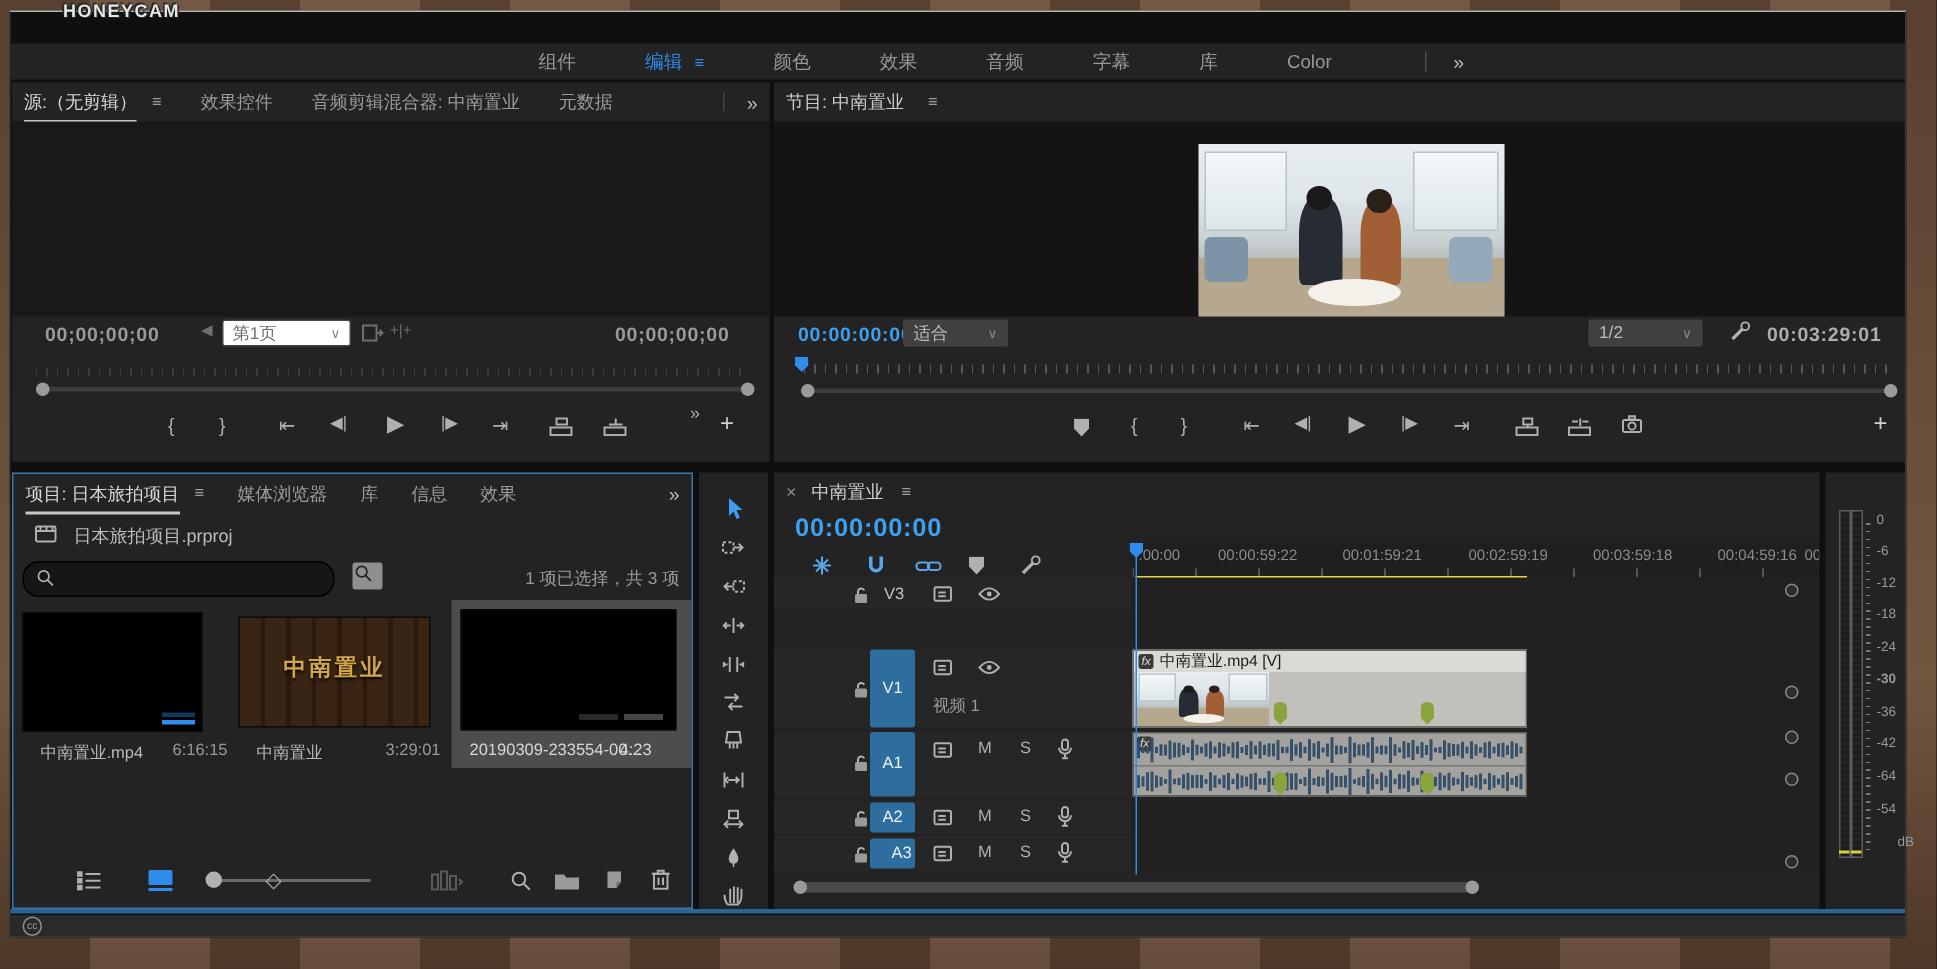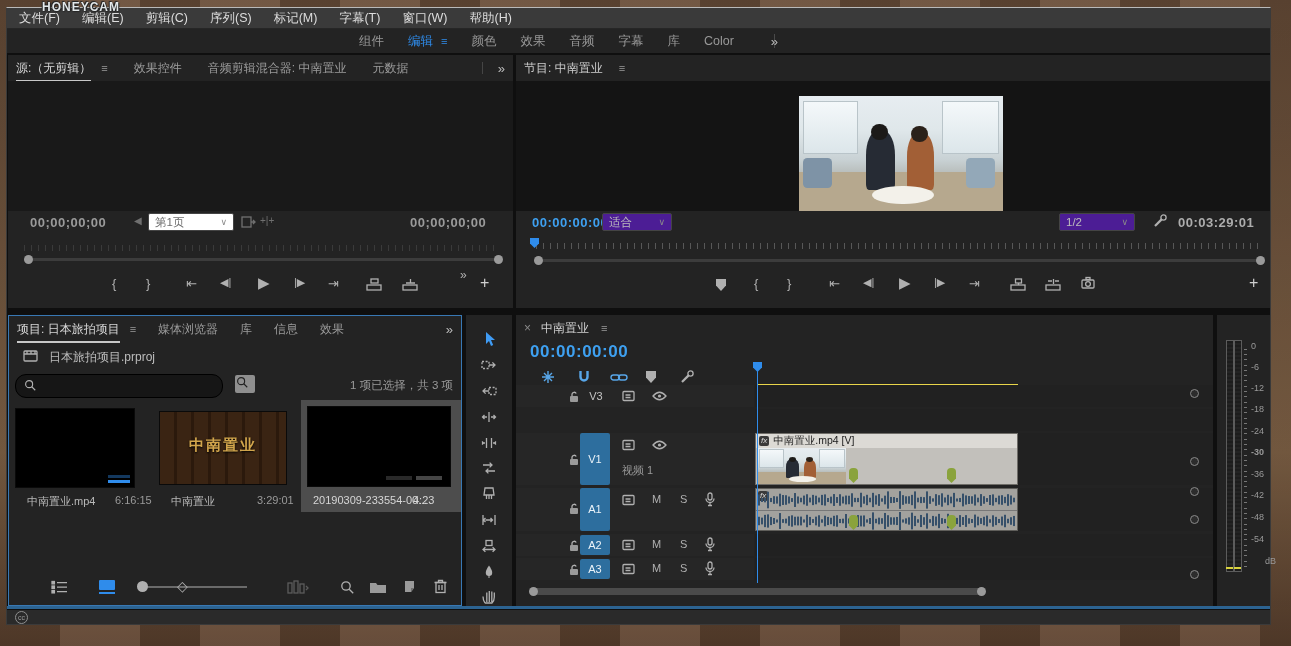--- a/index.html
+++ b/index.html
@@ -8,39 +8,39 @@
        background:linear-gradient(180deg,#6b4f3a 0%,#7d5f45 40%,#8a6a4c 70%,#5e4330 100%);}
   .abs{position:absolute;}
   .desk-tex{position:absolute;inset:0;background:repeating-linear-gradient(90deg,rgba(0,0,0,.18) 0 60px,rgba(255,255,255,.05) 60px 140px);}
   #win{position:absolute;left:6px;top:7px;width:1265px;height:618px;background:#0f0f0f;
        border:1px solid #3a3a3a;border-top:1px solid #b9b9b9;box-sizing:border-box;}
   .menubar{position:absolute;left:7px;top:8px;width:1263px;height:21px;background:#3a3a3a;
        display:flex;align-items:center;gap:22px;padding-left:12px;box-sizing:border-box;
        color:#ddd;font-size:12.5px;border-bottom:1px solid #262626;}
   .menubar span{cursor:default;}
   .wsbar{position:absolute;left:7px;top:29px;width:1263px;height:24px;background:#232323;
-       display:flex;align-items:center;gap:24px;padding-left:352px;box-sizing:border-box;
+       display:flex;align-items:center;gap:46px;padding-left:352px;box-sizing:border-box;
        color:#989898;font-size:12.5px;}
   .wsbar .active{color:#2f8ceb;}
   .ws-ham{color:#2f8ceb;margin-left:8px;font-size:11px;}
   .ws-sep{width:1px;height:14px;background:#4a4a4a;margin-left:16px;}
   .ws-more{color:#bbb;font-size:13px;margin-left:-28px;}
   .watermark{position:absolute;left:2px;top:0;font-size:12px;font-weight:bold;letter-spacing:1px;
        color:#e3e8ea;text-shadow:0 0 2px #000,1px 1px 0 #333,-1px -1px 0 #333;z-index:50;margin-left:40px;}
   .panel{position:absolute;background:#232323;}
   .tabrow{position:absolute;left:0;top:0;right:0;height:26px;display:flex;align-items:center;
        gap:26px;padding-left:8px;font-size:12px;color:#9b9b9b;box-sizing:border-box;}
   .tab-active{color:#d8d8d8;border-bottom:2px solid #c8c8c8;padding-bottom:3px;margin-bottom:-5px;}
   .tab-ham{color:#9b9b9b;font-size:11px;margin-left:-16px;}
   .tab-more{position:absolute;right:8px;top:6px;color:#bbb;font-size:13px;}
   .tab-sep{position:absolute;right:30px;top:7px;width:1px;height:12px;background:#454545;}
   .viewer{position:absolute;background:#191919;}
   .tc{font-size:13px;letter-spacing:.5px;font-weight:bold;}
   .tc-blue{color:#3ea0f0;} .tc-gray{color:#9a9a9a;}
-  .dd{position:absolute;height:18px;background:#4c1d95;border:1px solid #444;border-radius:2px;
+  .dd{position:absolute;height:18px;background:#404040;border:1px solid #444;border-radius:2px;
       color:#bdbdbd;font-size:11.5px;display:flex;align-items:center;justify-content:space-between;
       padding:0 6px;box-sizing:border-box;}
   .dd .car{color:#8a8a8a;font-size:9px;margin-left:8px;}
   .minruler{position:absolute;height:6px;background:repeating-linear-gradient(90deg,#575757 0 1px,transparent 1px 7px);}
   .zoombar{position:absolute;height:3px;background:#3c3c3c;border-radius:2px;}
   .knob{position:absolute;width:9px;height:9px;border-radius:50%;background:#9a9a9a;}
   .ico{color:#b0b0b0;font-size:13px;line-height:1;cursor:default;}
   .ico-dim{color:#6f6f6f;}
   svg.gico{stroke:#b0b0b0;fill:none;stroke-width:1.3;}
   svg.blueico{stroke:#58a6e8;fill:none;stroke-width:1.4;}
@@ -94,30 +94,20 @@
       color:#9a9a9a;font-size:7px;text-align:center;line-height:11px;}
   .tool{position:absolute;left:0;width:46px;height:24px;display:flex;align-items:center;justify-content:center;}
 </style>
 </head>
 <body>
 
 <div id="app">
   <div class="desk-tex"></div>
   <div id="win"></div>
 
-  <div class="menubar">
-    <span>文件(F)</span>
-    <span>编辑(E)</span>
-    <span>剪辑(C)</span>
-    <span>序列(S)</span>
-    <span>标记(M)</span>
-    <span>字幕(T)</span>
-    <span>窗口(W)</span>
-    <span>帮助(H)</span>
-  </div>
   <div class="watermark">HONEYCAM</div>
 
   <div class="wsbar">
     <span>组件</span>
     <span class="active"><span>编辑</span><span class="ws-ham">≡</span></span>
     <span>颜色</span>
     <span>效果</span>
     <span>音频</span>
     <span>字幕</span>
     <span>库</span>
@@ -404,20 +394,30 @@
     <svg class="blueico abs" style="left:94px;top:56px;" width="18" height="13" viewBox="0 0 18 13">
         <rect x="1" y="4" width="8.5" height="5" rx="2.4"></rect>
         <rect x="8.5" y="4" width="8.5" height="5" rx="2.4"></rect>
       </svg>
     <div class="marker-pent abs" style="left:130px;top:56px;"></div>
     <svg class="gico abs" style="left:163px;top:54px;" width="16" height="16" viewBox="0 0 16 16">
         <circle cx="11.5" cy="4.5" r="2.6"></circle>
         <path d="M9.6,6.4 L3,13" stroke-width="2.2"></path>
       </svg>
 
+    <div class="abs" style="left:239px;top:47px;width:458px;height:23px;background:#1f1f1f;overflow:hidden;">
+      <span class="rlabel" style="left:4px;">:00:00</span>
+      <span class="rlabel" style="left:57px;">00:00:59:22</span>
+      <span class="rlabel" style="left:140px;">00:01:59:21</span>
+      <span class="rlabel" style="left:224px;">00:02:59:19</span>
+      <span class="rlabel" style="left:307px;">00:03:59:18</span>
+      <span class="rlabel" style="left:390px;">00:04:59:16</span>
+      <span class="rlabel" style="left:448px;">00</span>
+      <div class="abs" style="left:0;bottom:0;width:100%;height:6px;background:repeating-linear-gradient(90deg,#555 0 1px,transparent 1px 42px);"></div>
+    </div>
     <div class="yellowline" style="left:241px;top:69px;width:261px;"></div>
 
     <div class="lane" style="left:239px;top:70px;width:458px;height:22px;"></div>
     <div class="lane" style="left:239px;top:94px;width:458px;height:22px;"></div>
     <div class="lane" style="left:239px;top:118px;width:458px;height:52px;"></div>
     <div class="lane" style="left:239px;top:173px;width:458px;height:43px;"></div>
     <div class="lane" style="left:239px;top:219px;width:458px;height:22px;"></div>
     <div class="lane" style="left:239px;top:243px;width:458px;height:22px;"></div>
 
     <div class="trackrow" style="top:70px;width:238px;height:22px;">
@@ -487,21 +487,21 @@
           <rect x="4" y="1" width="4" height="7" rx="2"></rect>
           <path d="M2,6.5 a4,4 0 0 0 8,0 M6,10.5 v2.5 M4,13.5 h4"></path>
         </svg>
     </div>
     <div class="trackrow" style="top:243px;width:238px;height:22px;">
       <svg class="gico abs" style="left:52px;top:5px;" width="12" height="13" viewBox="0 0 12 13">
           <rect x="2" y="6" width="8" height="6" rx="1" fill="#9a9a9a" stroke="none"></rect>
           <path d="M4,6 V4.2 a2.2,2.2 0 0 1 4.2,-0.6"></path>
         </svg>
       <div class="tbox" style="left:64px;top:1px;width:30px;height:20px;"></div>
-      <span class="tname" style="left:64px;top:5px;width:30px;color:#eaf2f8;">A3</span>
+      <span class="tname" style="left:64px;top:5px;width:42px;color:#eaf2f8;">A3</span>
       <svg class="gico abs" style="left:106px;top:5px;" width="14" height="12" viewBox="0 0 14 12">
           <rect x="1" y="1.5" width="11" height="9" rx="1"></rect>
           <path d="M3.5,5 h5 M3.5,7.5 h5"></path>
         </svg>
       <span class="ico abs" style="left:136px;top:5px;font-size:11px;">M</span>
       <span class="ico abs" style="left:164px;top:5px;font-size:11px;">S</span>
       <svg class="gico abs" style="left:188px;top:3px;" width="12" height="15" viewBox="0 0 12 15">
           <rect x="4" y="1" width="4" height="7" rx="2"></rect>
           <path d="M2,6.5 a4,4 0 0 0 8,0 M6,10.5 v2.5 M4,13.5 h4"></path>
         </svg>
@@ -727,21 +727,21 @@
     <div class="mbar" style="left:17px;top:25px;height:232px;"></div>
     <div class="abs" style="left:27px;top:30px;width:3px;height:222px;background:repeating-linear-gradient(0deg,#777 0 1px,transparent 1px 5.3px);"></div>
     <span class="mtick" style="left:34px;top:26px;">0</span>
     <span class="mtick" style="left:34px;top:47px;">-6</span>
     <span class="mtick" style="left:34px;top:68px;">-12</span>
     <span class="mtick" style="left:34px;top:89px;">-18</span>
     <span class="mtick" style="left:34px;top:111px;">-24</span>
     <span class="mtick" style="left:34px;top:132px;font-weight:bold;">-30</span>
     <span class="mtick" style="left:34px;top:154px;">-36</span>
     <span class="mtick" style="left:34px;top:175px;">-42</span>
-    <span class="mtick" style="left:34px;top:197px;">-48</span>
+    <span class="mtick" style="left:34px;top:197px;">-64</span>
     <span class="mtick" style="left:34px;top:219px;">-54</span>
     <span class="mtick" style="left:48px;top:241px;">dB</span>
     <div class="abs" style="left:9px;top:252px;width:7px;height:2px;background:#d8d23e;"></div>
     <div class="abs" style="left:17px;top:252px;width:7px;height:2px;background:#d8d23e;"></div>
   </div>
 
   <div class="bluebar"></div>
   <div class="statusbar">
     <div class="cc">cc</div>
   </div>

